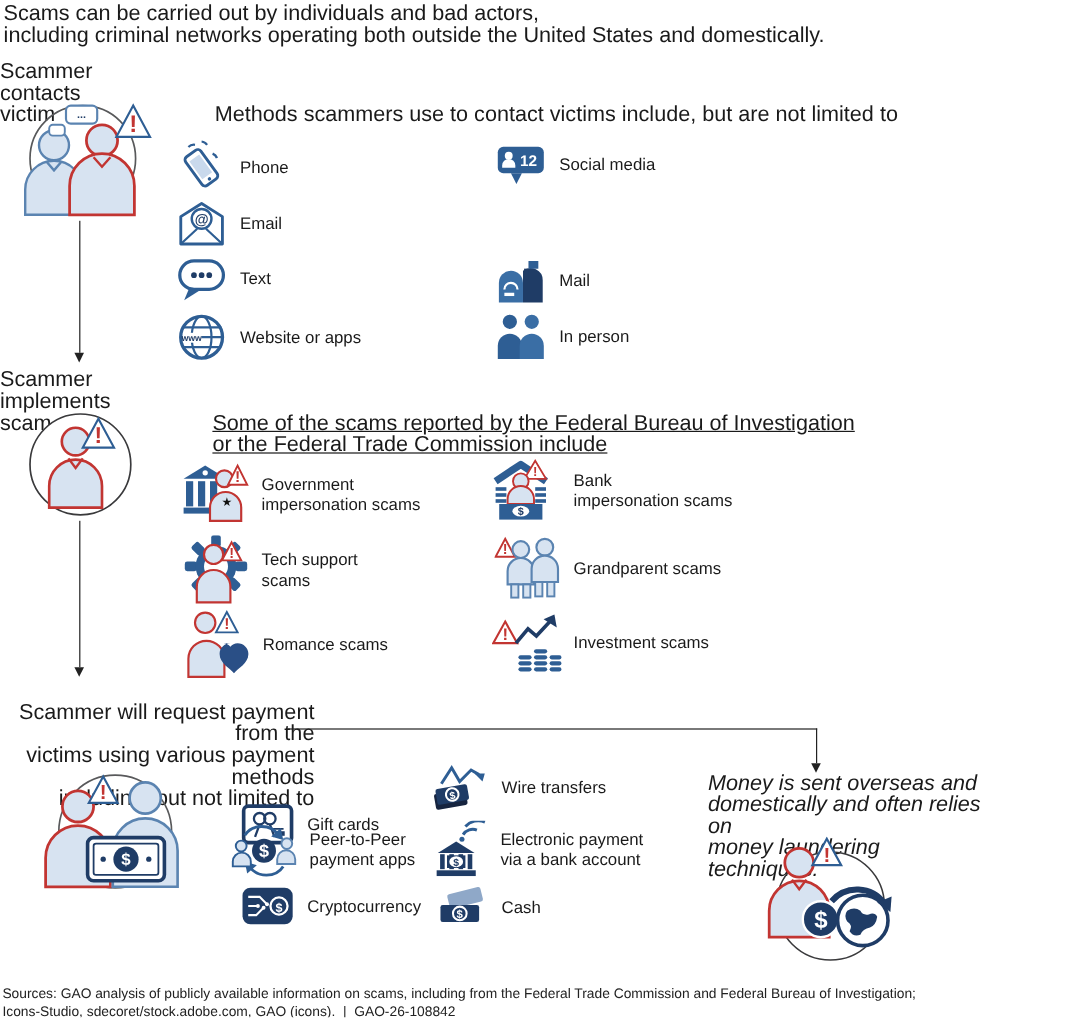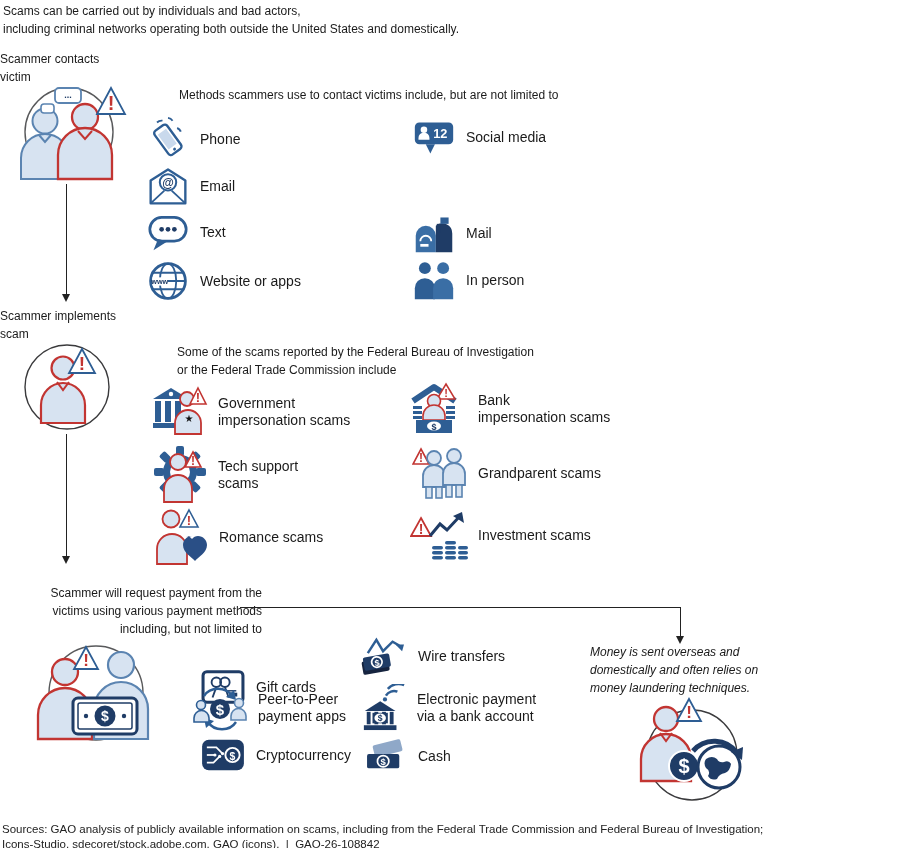--- a/index.html
+++ b/index.html
@@ -1,19 +1,19 @@
 <!DOCTYPE html>
 <html><head>
 <meta charset="utf-8">
 <style>
   html,body{margin:0;padding:0;background:#fff;}
   #page{position:relative;width:900px;height:848px;background:#fff;
         font-family:"Liberation Sans",sans-serif;color:#1a1a1a;overflow:hidden;}
   .abs{position:absolute;}
-  .txt{font-size:12px;line-height:18px;white-space:pre-line;}
+  .txt{font-size:18px;line-height:18px;white-space:pre-line;}
   .ctr{text-align:left;}
   .row{position:absolute;display:flex;align-items:center;gap:10px;}
   .row .lbl{font-size:14px;line-height:17px;white-space:pre-line;}
   .ic{flex:0 0 auto;display:flex;align-items:center;justify-content:center;}
   .vline{position:absolute;width:1.4px;background:#222;}
   .hline{position:absolute;height:1.4px;background:#222;}
   .ah-down{position:absolute;width:0;height:0;border-left:4.5px solid transparent;
            border-right:4.5px solid transparent;border-top:8px solid #222;}
   .footer{position:absolute;font-size:11.5px;line-height:15px;color:#222;white-space:pre-wrap;}
   
@@ -164,21 +164,21 @@
       <path d="M19 82 V64 a22 22 0 0 1 44 0 V82 Z" class="fl sr" stroke-width="2.2"></path>
       <path d="M35 41 l6 8 6-8" class="nf sr" stroke-width="2"></path>
       <polygon points="60,8 73,32 47,32" class="fw sb" stroke-width="1.8"></polygon>
       <text x="60" y="28.5" text-anchor="middle" font-size="19" class="wx">!</text>
     </svg>
   </div>
 
   <div class="vline" style="left:66px;top:434px;height:122px;"></div>
   <div class="ah-down" style="left:62px;top:556px;"></div>
 
-  <div class="abs txt" style="left:177px;top:343px;">Some of the scams reported by the Federal Bureau of Investigation
+  <div class="abs txt" style="left:177px;top:343px;text-decoration:underline;">Some of the scams reported by the Federal Bureau of Investigation
 or the Federal Trade Commission include</div>
 
   <div class="row" style="left:150px;top:384px;">
     <span class="ic">
       <svg width="58" height="56" viewBox="0 0 58 56">
         <polygon points="3,15 21,4 39,15" class="fb"></polygon>
         <circle cx="21" cy="10" r="2.2" class="fw"></circle>
         <rect x="5" y="17" width="6" height="21" class="fb"></rect>
         <rect x="15" y="17" width="6" height="21" class="fb"></rect>
         <rect x="25" y="17" width="6" height="21" class="fb"></rect>

